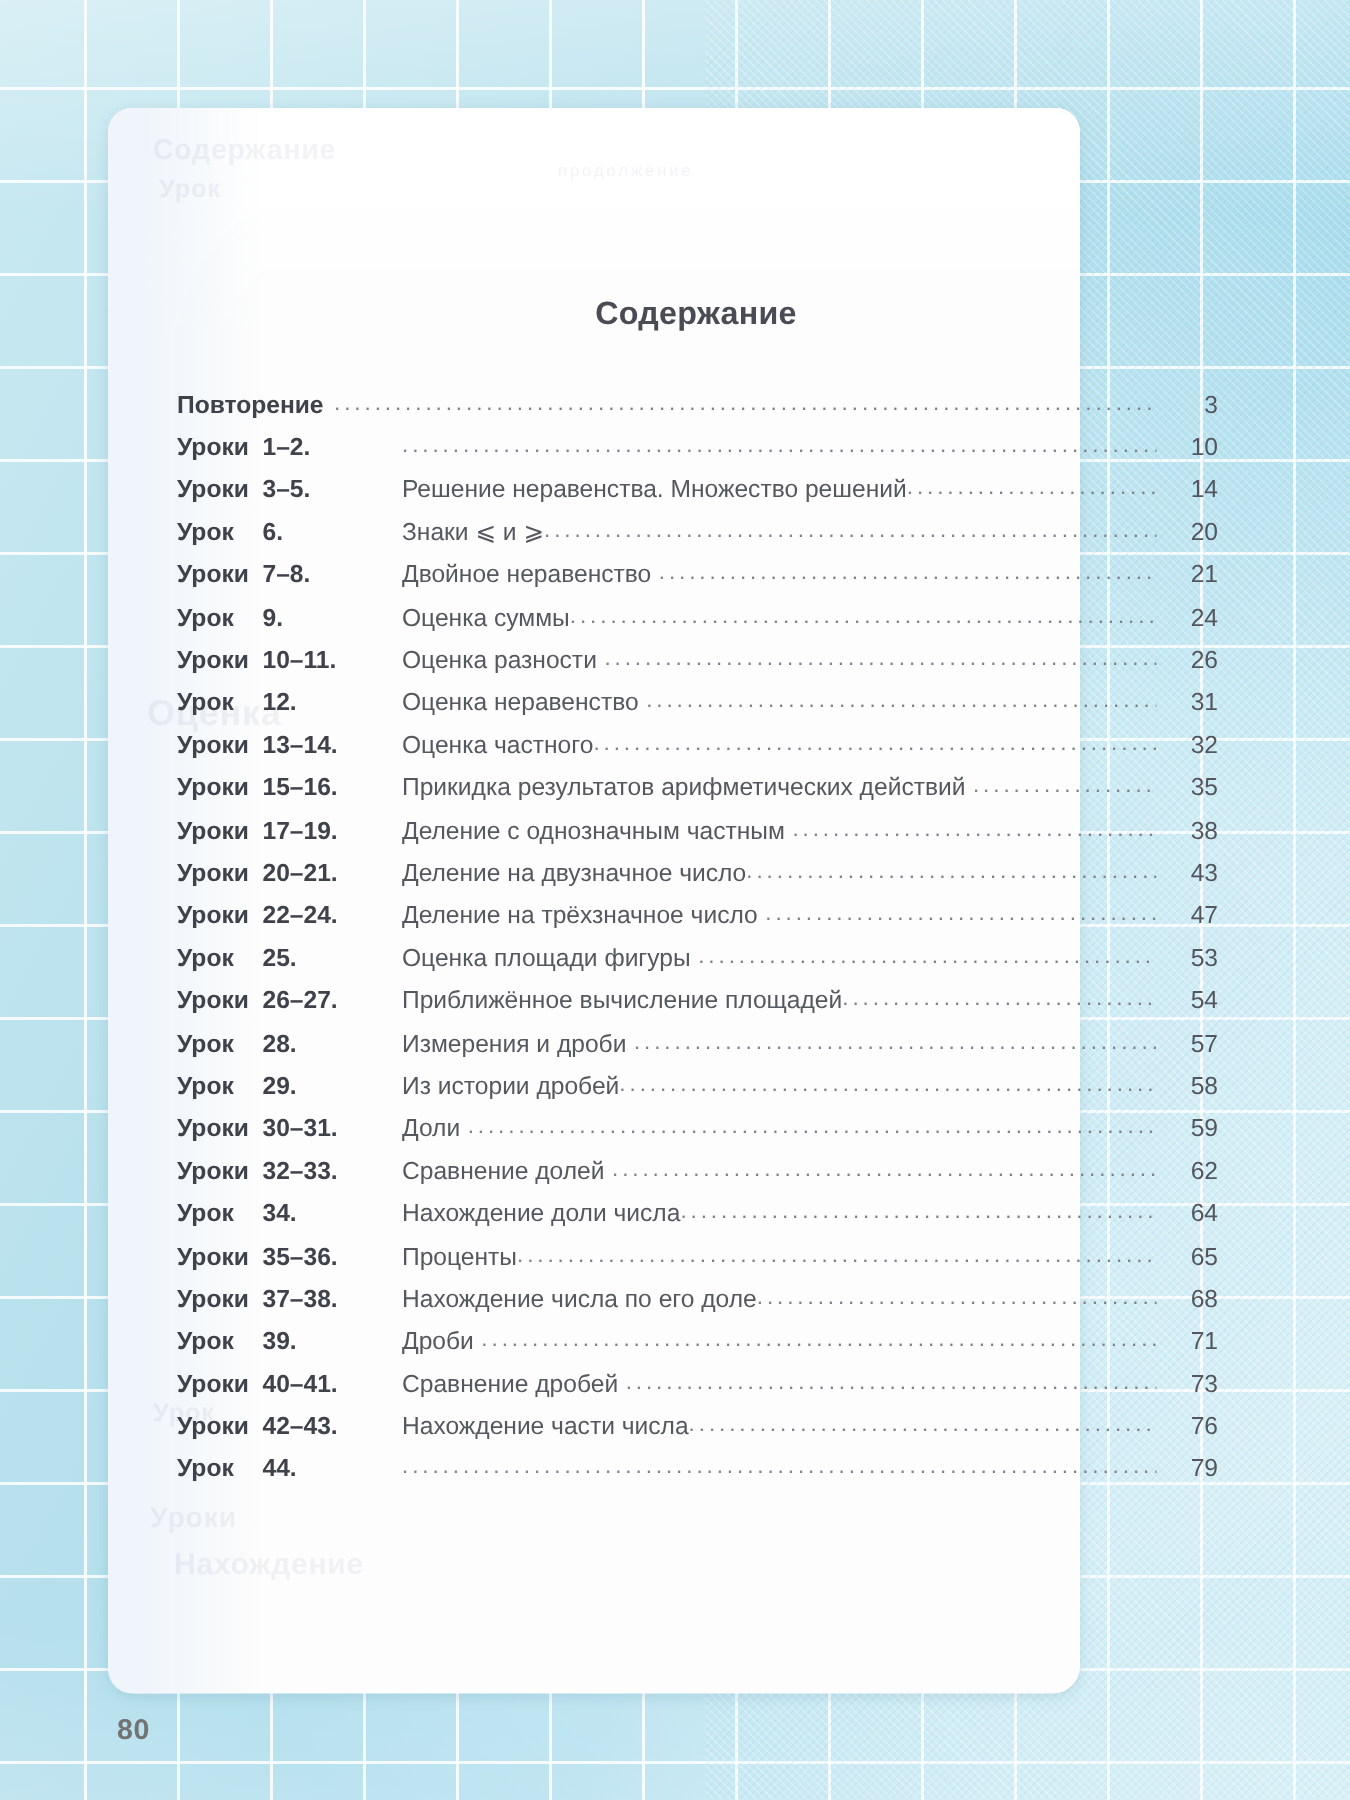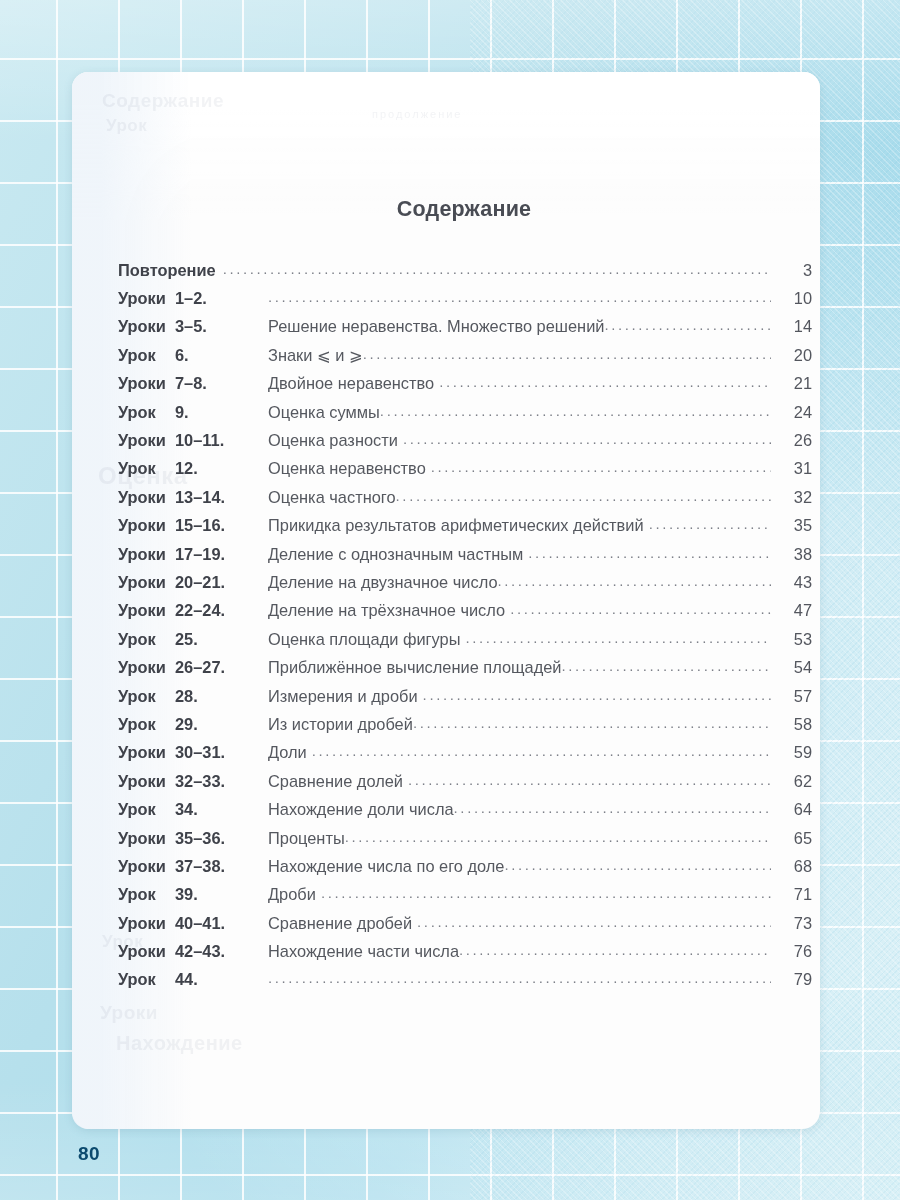--- a/index.html
+++ b/index.html
@@ -46,21 +46,21 @@
     background: linear-gradient(to bottom, rgba(255,255,255,.30) 0%, rgba(255,255,255,0) 12%),
                 linear-gradient(to top,    rgba(255,255,255,.18) 0%, rgba(255,255,255,0) 10%);
     pointer-events: none;
   }
 
   
   #page {
     position: absolute;
     left: 72px;
     top: 72px;
-    width: 748px;
+    width: 648px;
     height: 1057px;
     background: #fdfdfd;
     border-radius: 16px 16px 18px 18px;
     box-shadow: 0 2px 9px rgba(90,140,160,.20);
   }
   #page-glow {
     position: absolute;
     inset: 0;
     border-radius: 16px;
     background:
@@ -162,21 +162,21 @@
     font-size: 16.4px;
   }
 
   
   #folio {
     position: absolute;
     left: 78px;
     top: 1143px;
     font-size: 19px;
     font-weight: bold;
-    color: #0c4a6e;
+    color: #737373;
     letter-spacing: .5px;
   }
 </style>
 </head>
 <body>
 
 <div id="backdrop">
   <div id="backdrop-speckle"></div>
   <div id="backdrop-vignette"></div>
 </div>

